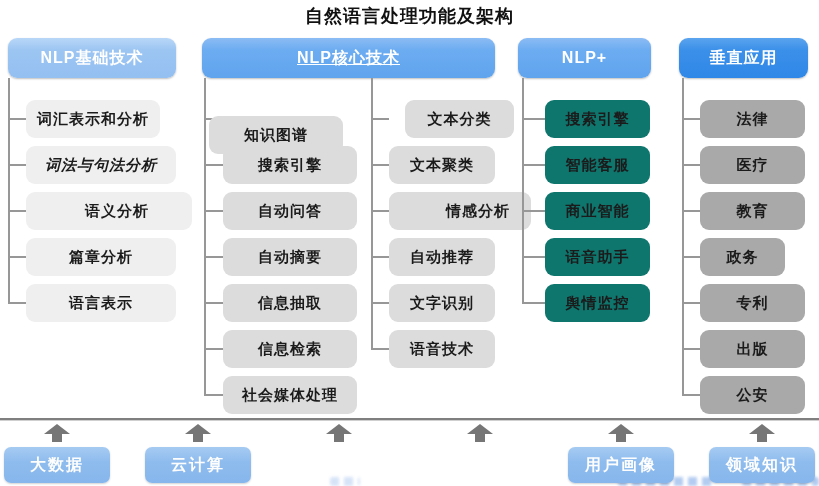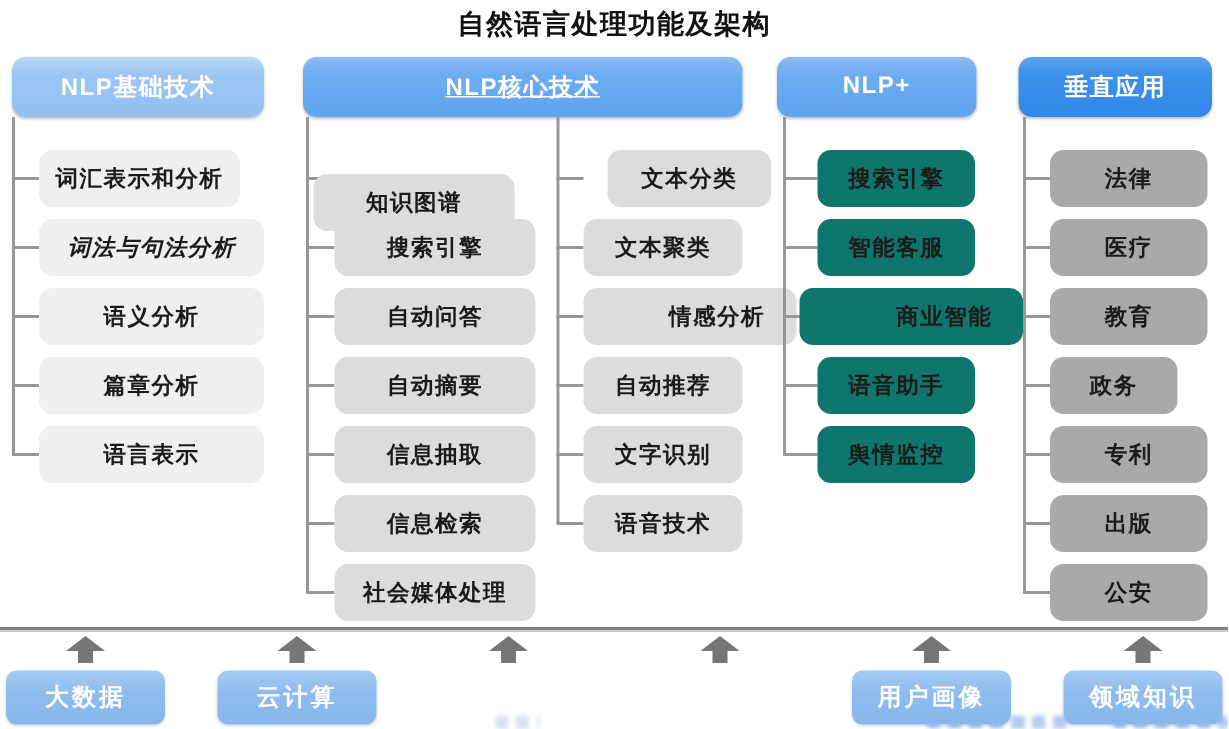--- a/index.html
+++ b/index.html
@@ -62,21 +62,21 @@
   <div class="watermark" style="left:618px;width:96px;"></div>
   <div class="watermark" style="left:742px;width:77px;"></div>
   <div class="watermark" style="left:330px;width:30px;opacity:0.4;"></div>
 <div class="col-header hdr-light" style="left: 8px; top: 38px; width: 168px;">NLP基础技术</div>
     <div class="vline" style="left: 8px; top: 78px; height: 225px;"></div>
     <div class="stub" style="left: 8px; top: 118px; width: 18px;"></div>
     <div class="tree-item fill-1" style="left: 26px; top: 100px; width: 134px;">词汇表示和分析</div>
     <div class="stub" style="left: 8px; top: 164px; width: 18px;"></div>
     <div class="tree-item fill-1" style="left: 26px; top: 146px; width: 150px; font-style: italic;">词法与句法分析</div>
     <div class="stub" style="left: 8px; top: 210px; width: 18px;"></div>
-    <div class="tree-item fill-1" style="left: 26px; top: 192px; width: 150px;">语义分析</div>
+    <div class="tree-item fill-1" style="left: 26px; top: 192px; width: 150px; padding-left: 16px;">语义分析</div>
     <div class="stub" style="left: 8px; top: 256px; width: 18px;"></div>
     <div class="tree-item fill-1" style="left: 26px; top: 238px; width: 150px;">篇章分析</div>
     <div class="stub" style="left: 8px; top: 302px; width: 18px;"></div>
     <div class="tree-item fill-1" style="left: 26px; top: 284px; width: 150px;">语言表示</div>
     <div class="col-header hdr-mid" style="left: 202px; top: 38px; width: 293px; text-decoration: underline;">NLP核心技术</div>
     <div class="vline" style="left: 204px; top: 78px; height: 317px;"></div>
     <div class="stub" style="left: 204px; top: 118px; width: 19px;"></div>
     <div class="tree-item fill-2" style="left: 209px; top: 100px; width: 134px; margin-top: 16px;">知识图谱</div>
     <div class="stub" style="left: 204px; top: 164px; width: 19px;"></div>
     <div class="tree-item fill-2" style="left: 223px; top: 146px; width: 134px;">搜索引擎</div>
@@ -103,21 +103,21 @@
     <div class="tree-item fill-2" style="left: 389px; top: 284px; width: 106px;">文字识别</div>
     <div class="stub" style="left: 371px; top: 348px; width: 18px;"></div>
     <div class="tree-item fill-2" style="left: 389px; top: 330px; width: 106px;">语音技术</div>
     <div class="col-header hdr-mid" style="left: 518px; top: 38px; width: 133px;">NLP+</div>
     <div class="vline" style="left: 522px; top: 78px; height: 225px;"></div>
     <div class="stub" style="left: 522px; top: 118px; width: 23px;"></div>
     <div class="tree-item fill-3" style="left: 545px; top: 100px; width: 105px;">搜索引擎</div>
     <div class="stub" style="left: 522px; top: 164px; width: 23px;"></div>
     <div class="tree-item fill-3" style="left: 545px; top: 146px; width: 105px;">智能客服</div>
     <div class="stub" style="left: 522px; top: 210px; width: 23px;"></div>
-    <div class="tree-item fill-3" style="left: 533px; top: 192px; width: 105px; padding-left: 44px;">商业智能</div>
+    <div class="tree-item fill-3" style="left: 545px; top: 192px; width: 105px;">商业智能</div>
     <div class="stub" style="left: 522px; top: 256px; width: 23px;"></div>
     <div class="tree-item fill-3" style="left: 545px; top: 238px; width: 105px;">语音助手</div>
     <div class="stub" style="left: 522px; top: 302px; width: 23px;"></div>
     <div class="tree-item fill-3" style="left: 545px; top: 284px; width: 105px;">舆情监控</div>
     <div class="col-header hdr-strong" style="left: 679px; top: 38px; width: 129px;">垂直应用</div>
     <div class="vline" style="left: 682px; top: 78px; height: 317px;"></div>
     <div class="stub" style="left: 682px; top: 118px; width: 18px;"></div>
     <div class="tree-item fill-4" style="left: 700px; top: 100px; width: 105px;">法律</div>
     <div class="stub" style="left: 682px; top: 164px; width: 18px;"></div>
     <div class="tree-item fill-4" style="left: 700px; top: 146px; width: 105px;">医疗</div>

